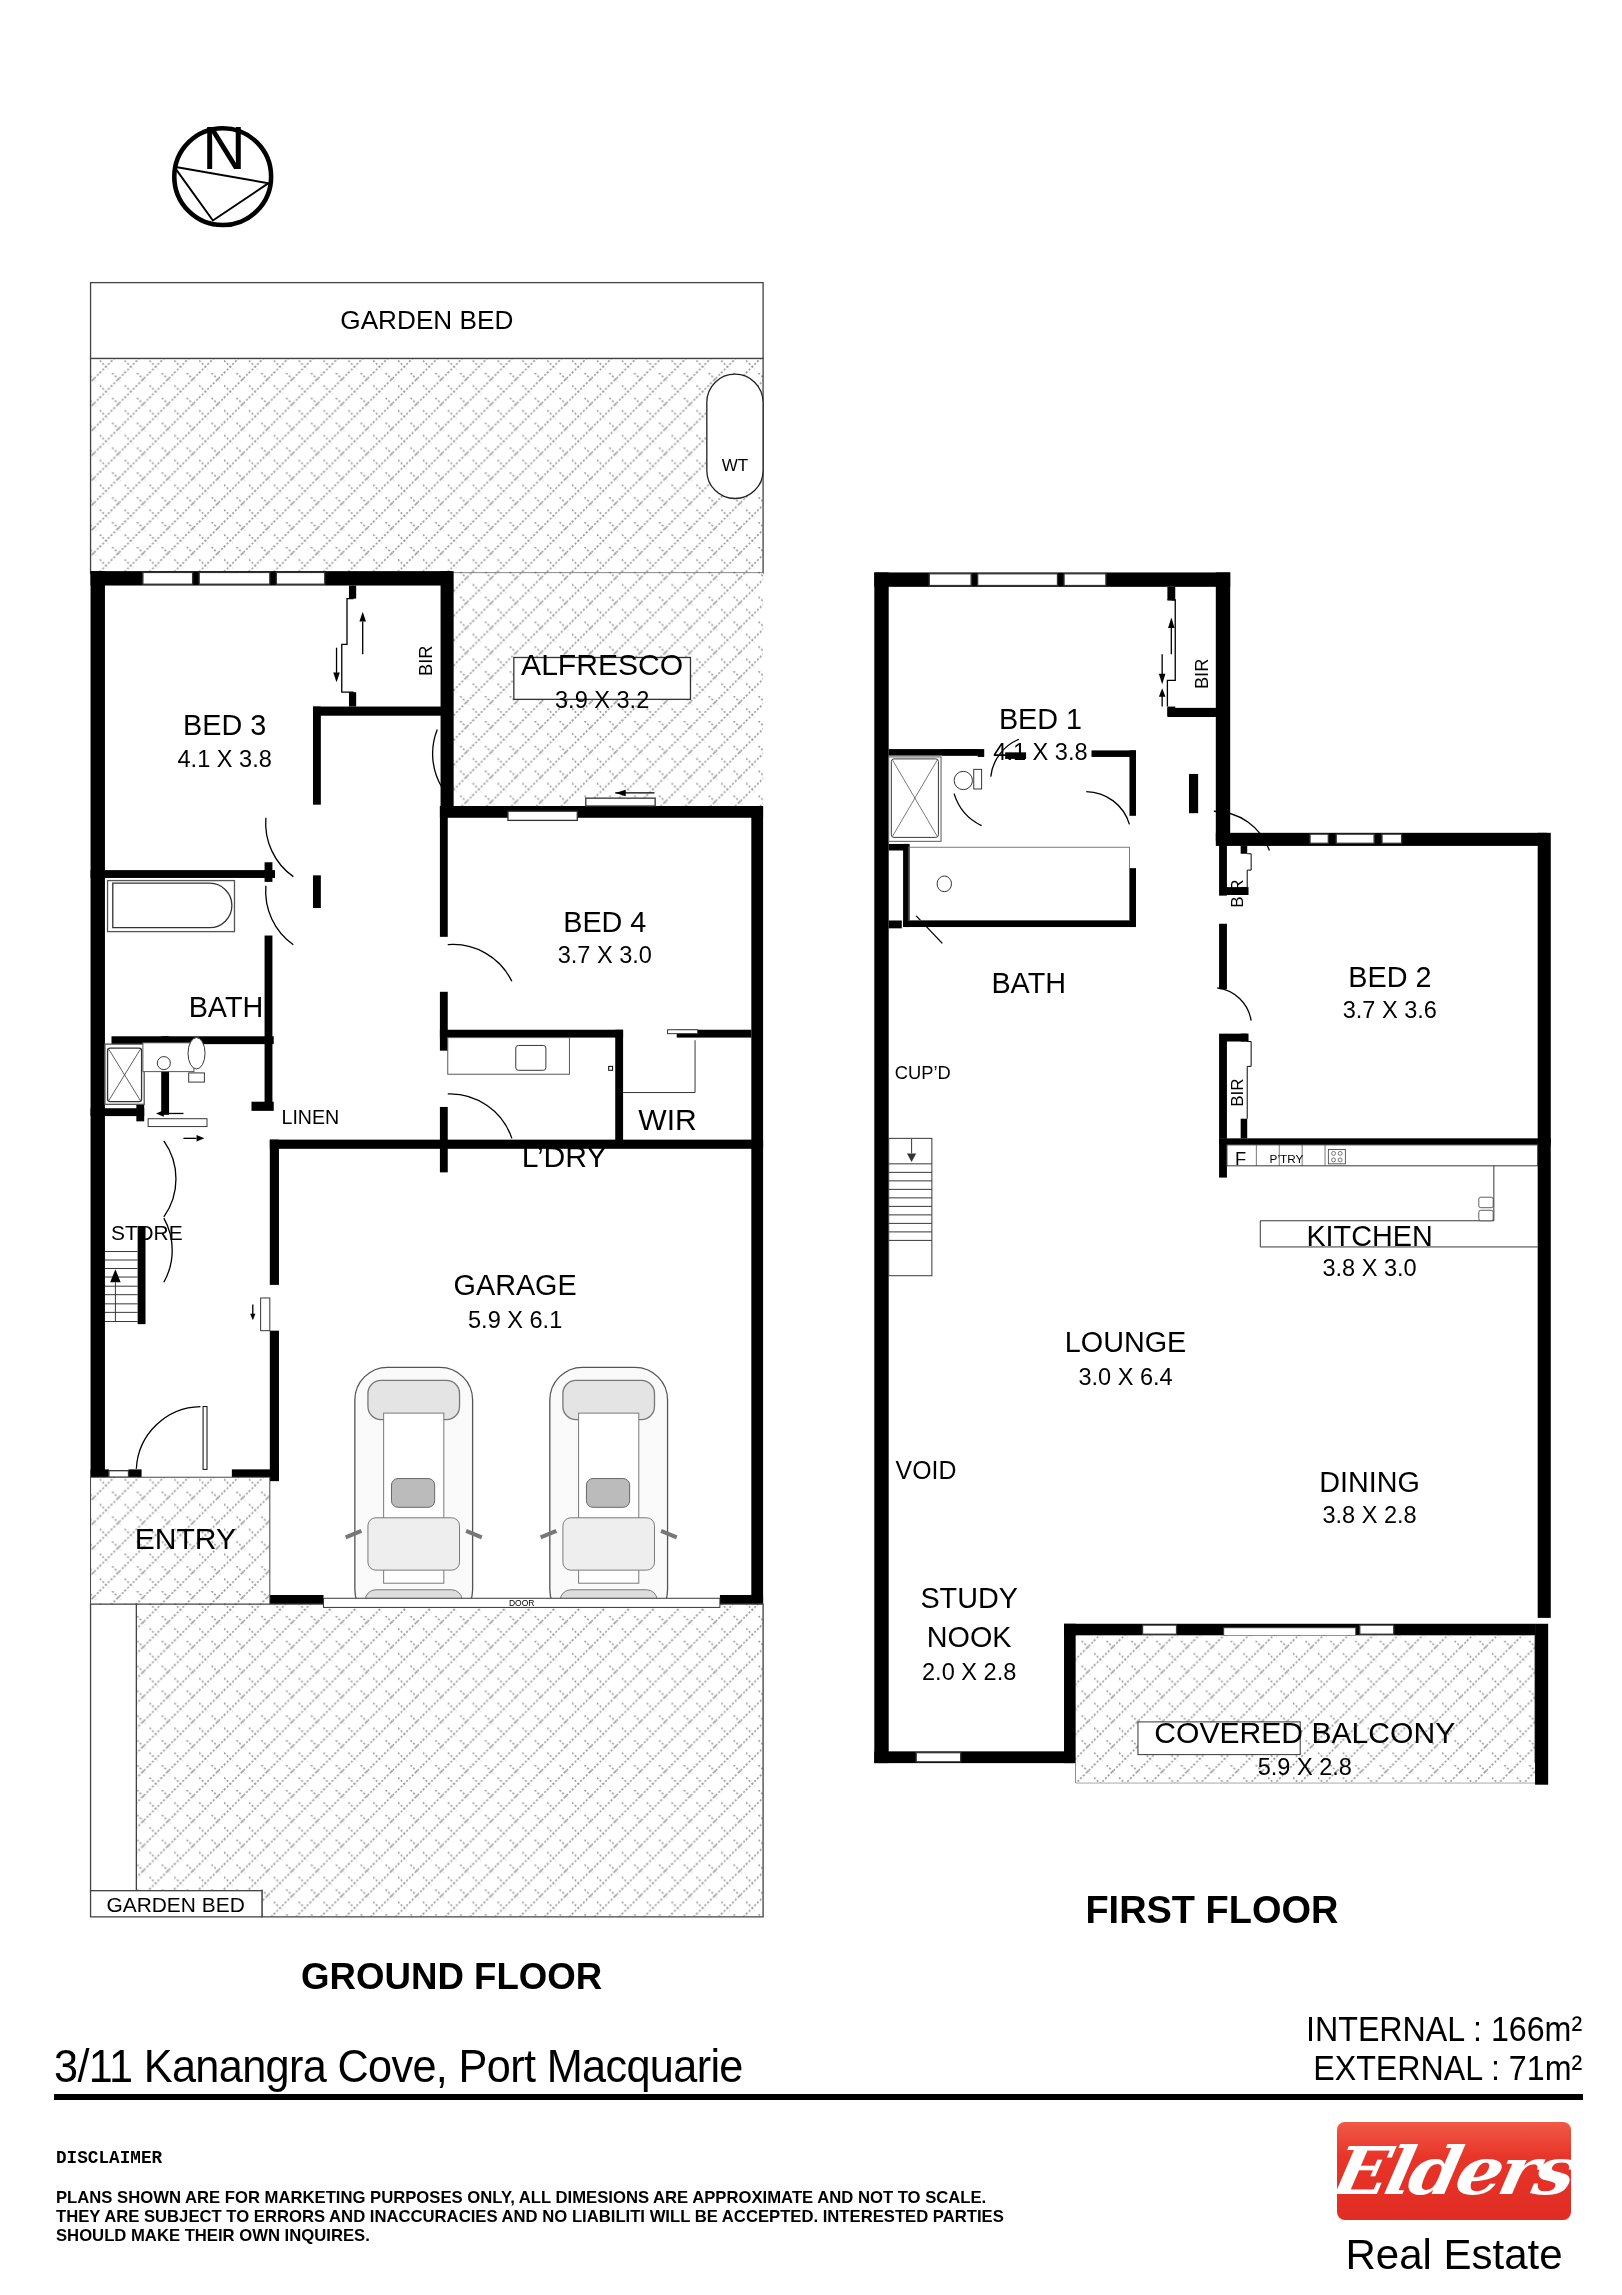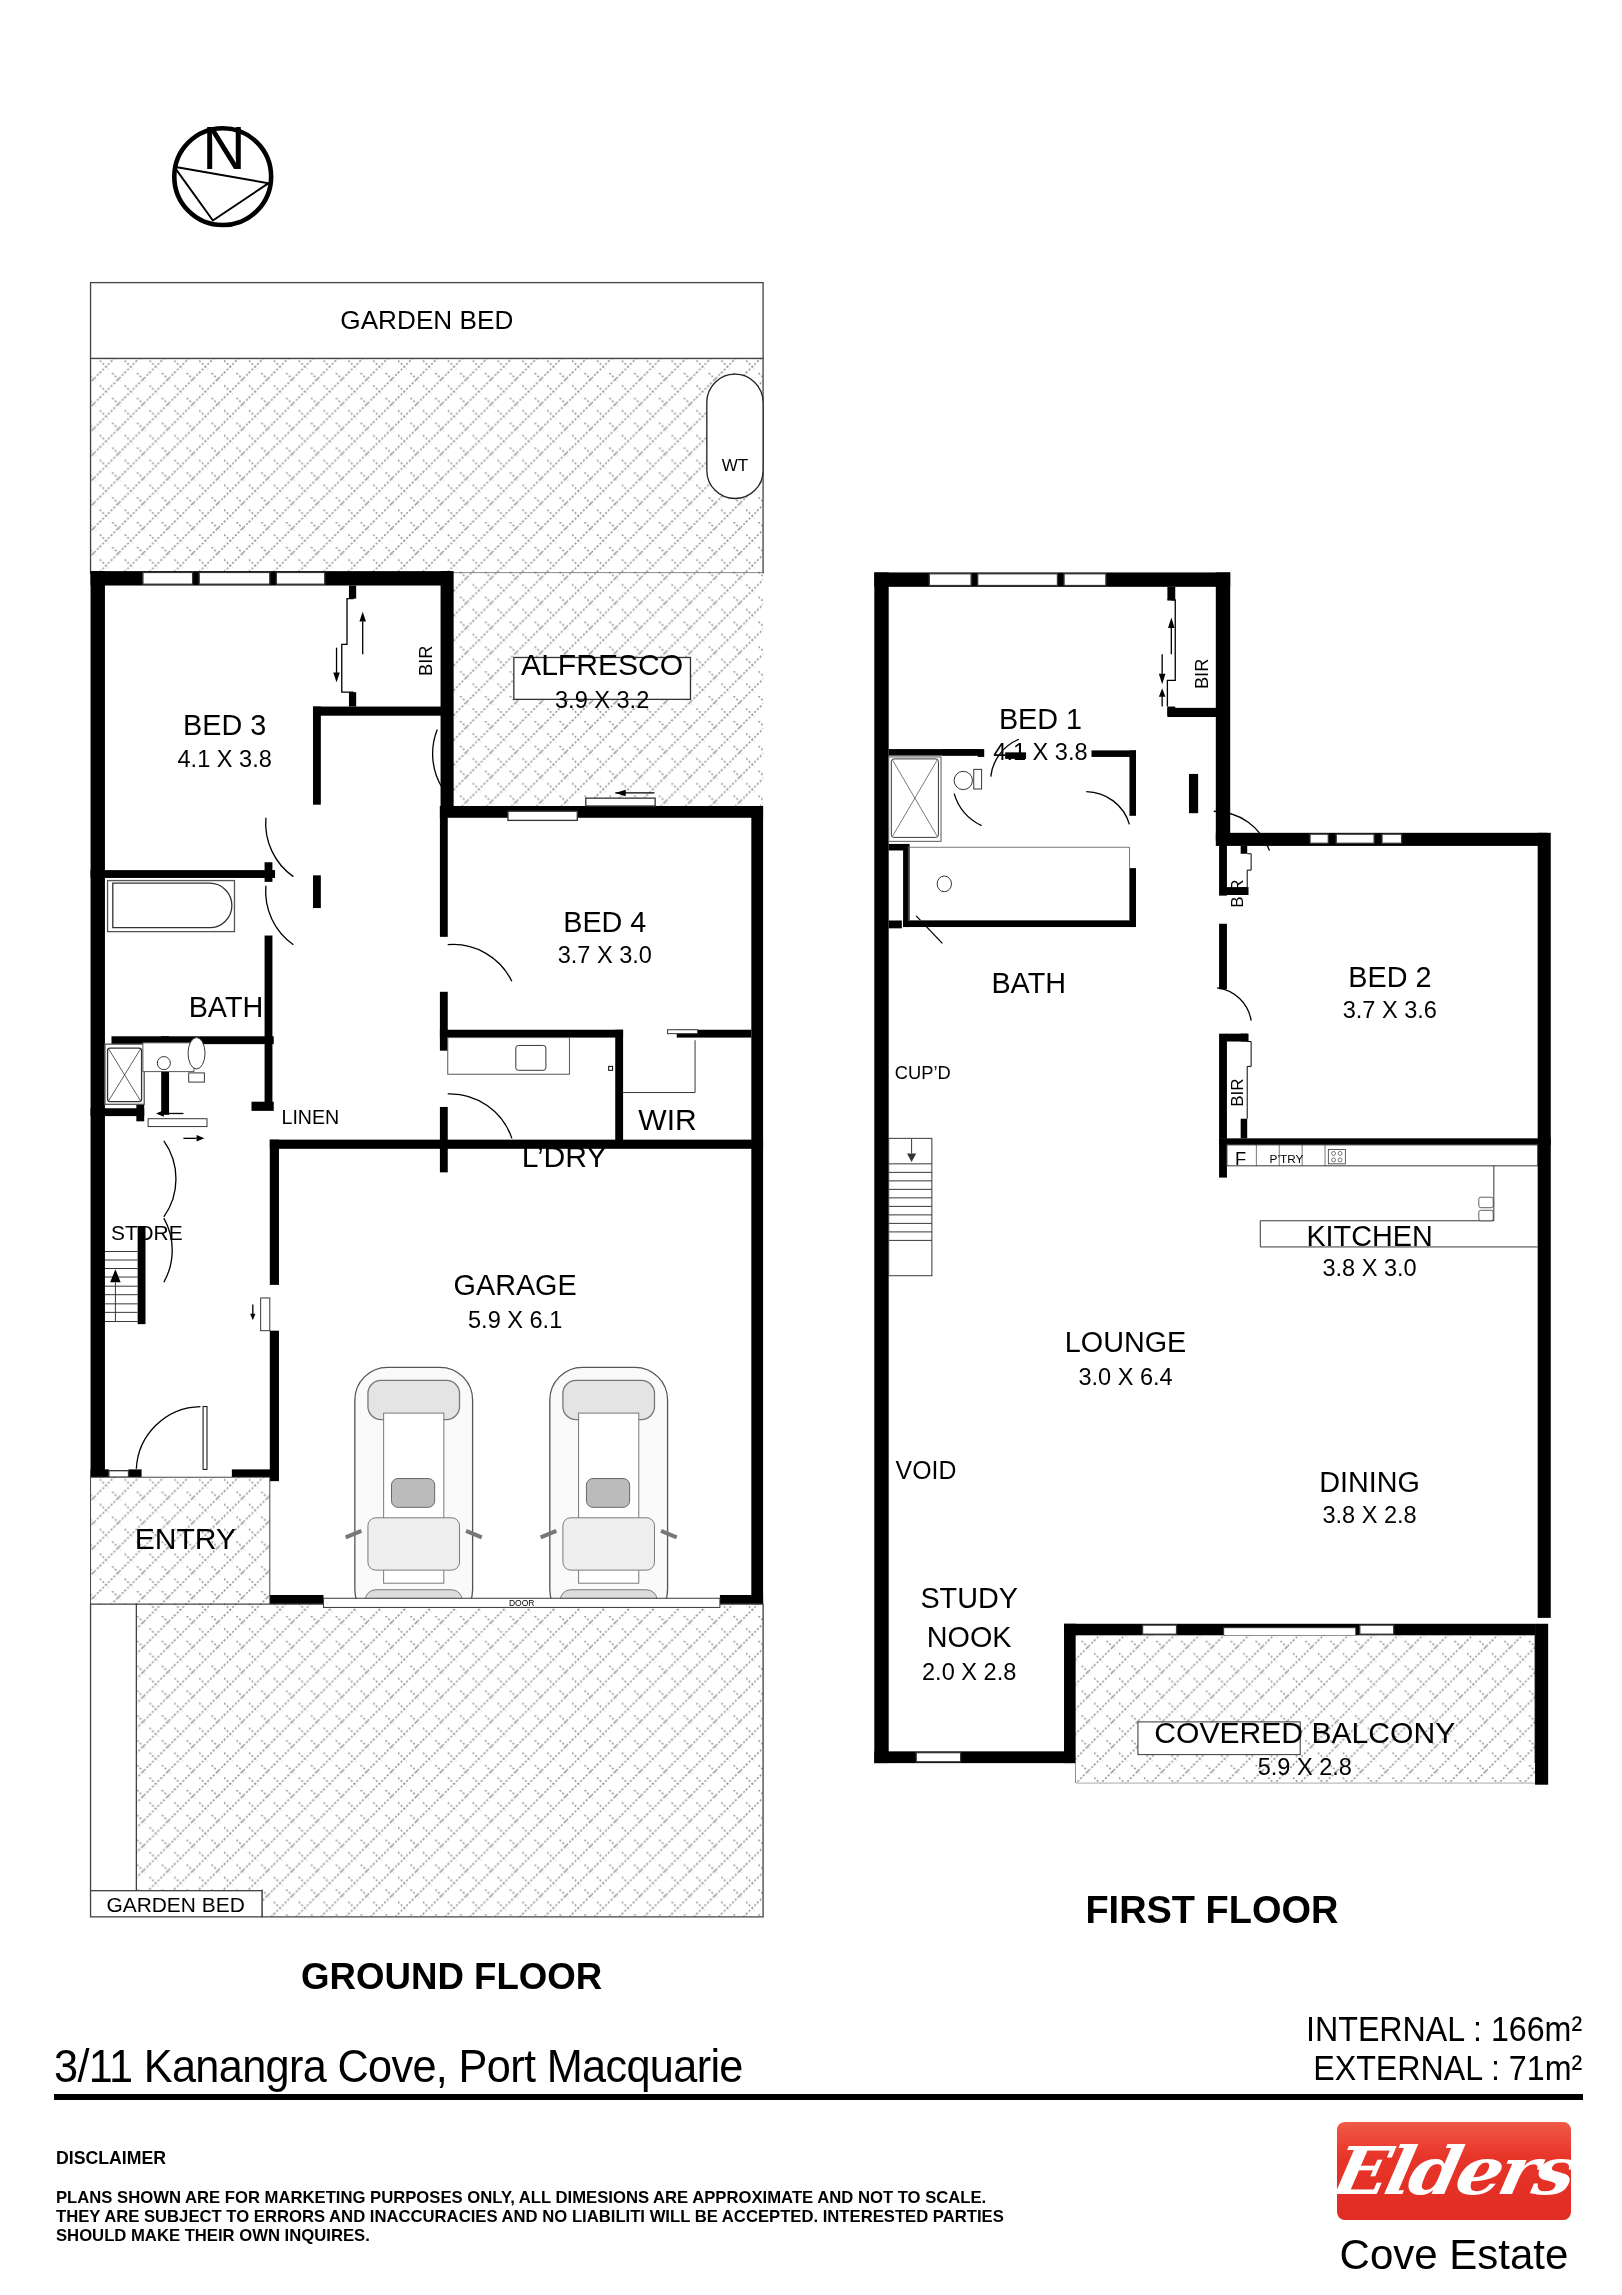--- a/index.html
+++ b/index.html
@@ -3,21 +3,21 @@
 <meta charset="utf-8">
 <style>
   html, body { margin:0; padding:0; background:#ffffff; }
   body { width:1623px; height:2295px; position:relative; overflow:hidden; font-family:"Liberation Sans", sans-serif; color:#000; }
   svg.plan { position:absolute; left:0; top:0; }
   .lbl { font-family:"Liberation Sans", sans-serif; fill:#000; }
   .abs { position:absolute; }
   .address { left:54px; top:2038px; font-size:47px; letter-spacing:-0.7px; transform:scaleX(0.92); transform-origin:left top; white-space:nowrap; }
   .areas { right:41px; top:2009px; font-size:35px; text-align:right; line-height:39px; transform:scaleX(0.92); transform-origin:right top; }
   .rule { left:54px; top:2094px; width:1529px; height:5.9px; background:#000; }
-  .disc-title { left:56px; top:2148px; font-size:17.7px; font-weight:bold; }
+  .disc-title { left:56px; top:2148px; font-size:17.7px; font-weight:bold;font-family:Liberation Mono, monospace; }
   .disc-body { left:56px; top:2188px; font-size:17px; font-weight:bold; line-height:19px; width:968px; transform:scaleX(0.98); transform-origin:left top; }
   .logo { left:1337px; top:2122px; width:234px; height:98px; border-radius:7.9px;
           background:linear-gradient(180deg,#ef5a47 0%,#e8352a 35%,#e02c22 100%); display:flex; align-items:center; justify-content:center; }
   .logo span { font-family:"DejaVu Serif", serif; font-style:italic; font-weight:bold; color:#fff; font-size:73px; letter-spacing:-3.9px; transform:skewX(-12deg) scaleY(0.9); }
   .logo-sub { left:1337px; top:2231px; width:234px; text-align:center; font-size:42px; }
   .floor-title { font-weight:bold; font-size:56px; }
 </style>
 </head>
 <body>
 
@@ -380,14 +380,14 @@
   <div>EXTERNAL : 71m²</div>
 </div>
 <div class="abs rule"></div>
 
 <div class="abs disc-title">DISCLAIMER</div>
 <div class="abs disc-body">PLANS SHOWN ARE FOR MARKETING PURPOSES ONLY, ALL DIMESIONS ARE APPROXIMATE AND NOT TO SCALE. THEY ARE SUBJECT TO ERRORS AND INACCURACIES AND NO LIABILITI WILL BE ACCEPTED. INTERESTED PARTIES SHOULD MAKE THEIR OWN INQUIRES.</div>
 
 <div class="abs logo">
   <span>Elders</span>
 </div>
-<div class="abs logo-sub">Cove Estate</div>
+<div class="abs logo-sub">Real Estate</div>
 
 
 </body></html>

